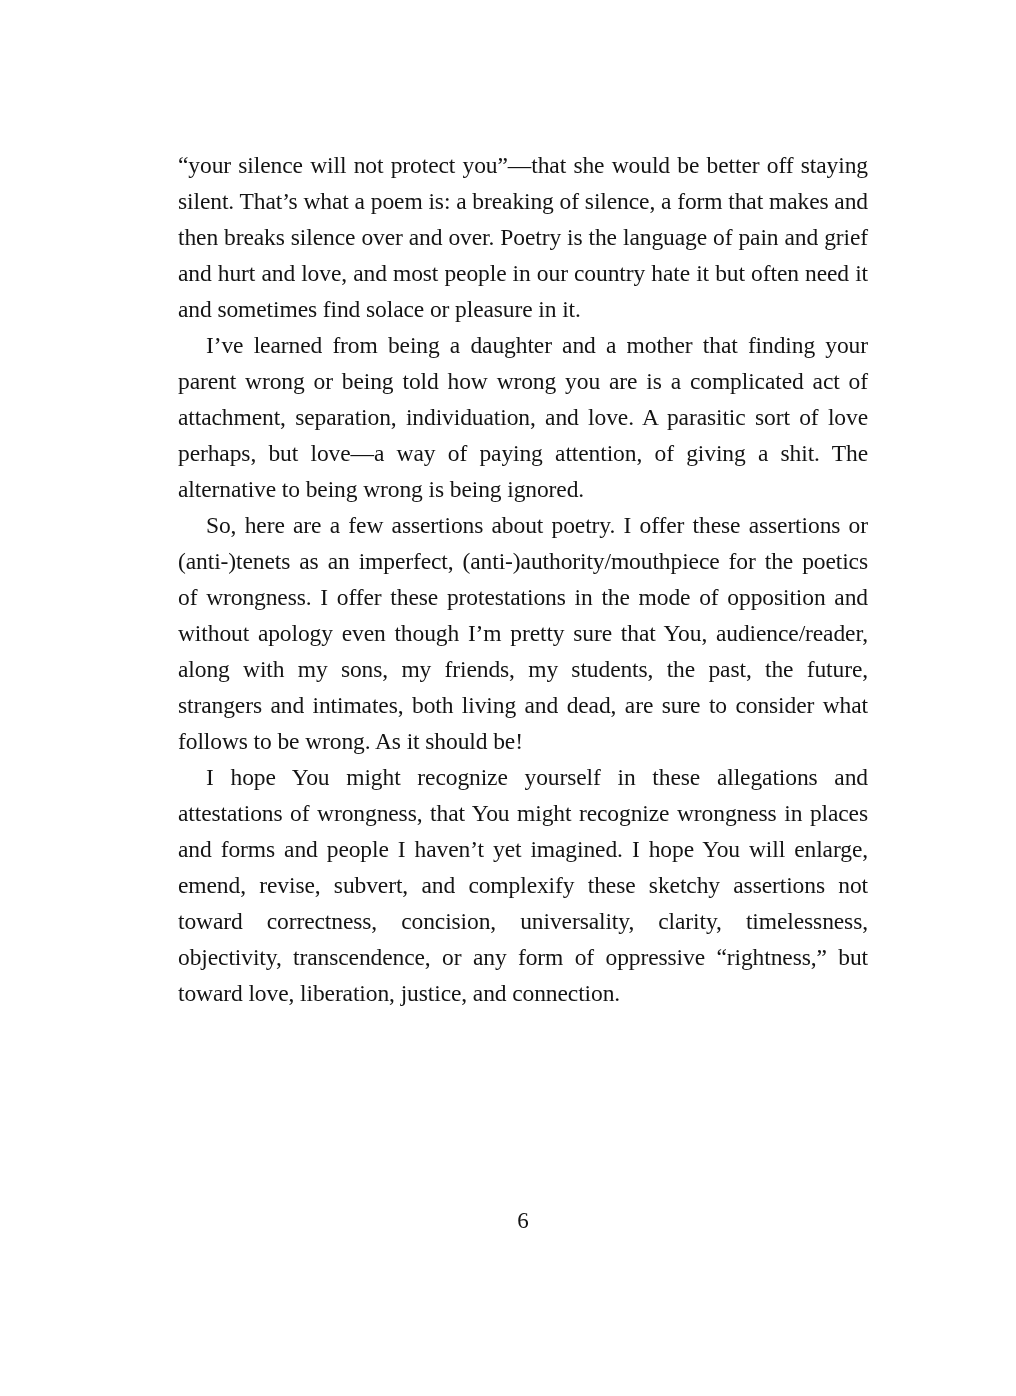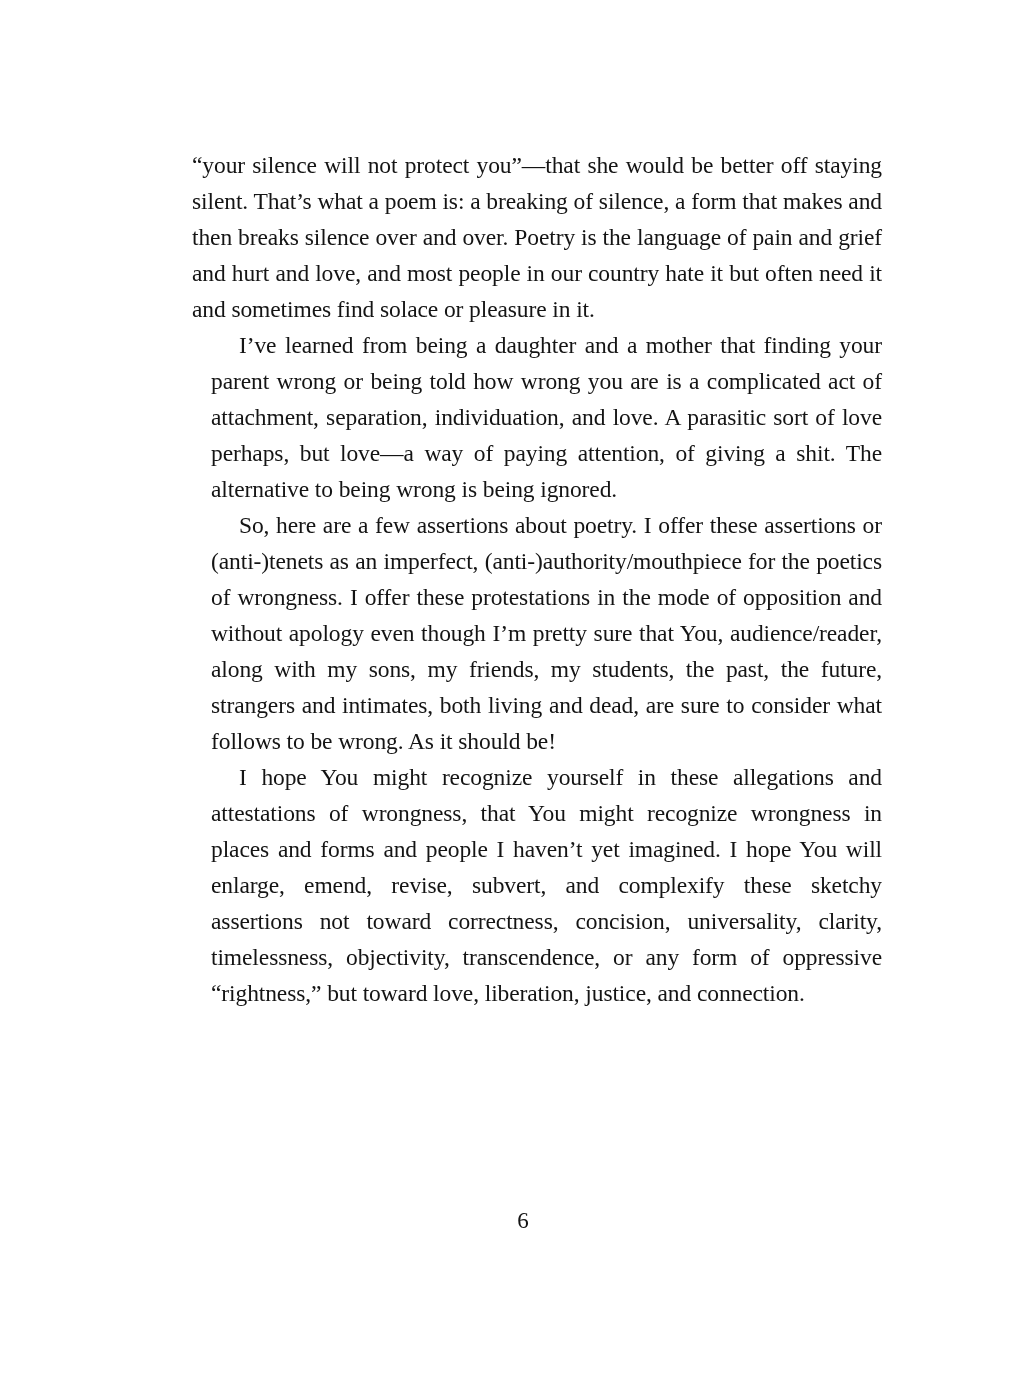--- a/index.html
+++ b/index.html
@@ -11,35 +11,34 @@
     position: relative;
     width: 1016px;
     height: 1396px;
     background: #ffffff;
     font-family: "Liberation Serif", "DejaVu Serif", serif;
     color: #141414;
     overflow: hidden;
   }
   .text-block {
     position: absolute;
-    left: 192px;
+    left: 178px;
     top: 147px;
     width: 690px;
     font-size: 23.5px;
     line-height: 36px;
     text-align: justify;
     letter-spacing: -0.1px;
   }
   .text-block p {
     margin: 0;
     padding: 0;
   }
   .text-block p.indented {
     text-indent: 28px;
-    margin-left: 19px;
   }
   .page-number {
     position: absolute;
     left: 178px;
     top: 1205px;
     width: 690px;
     text-align: center;
     font-size: 23px;
     line-height: 32px;
   }

